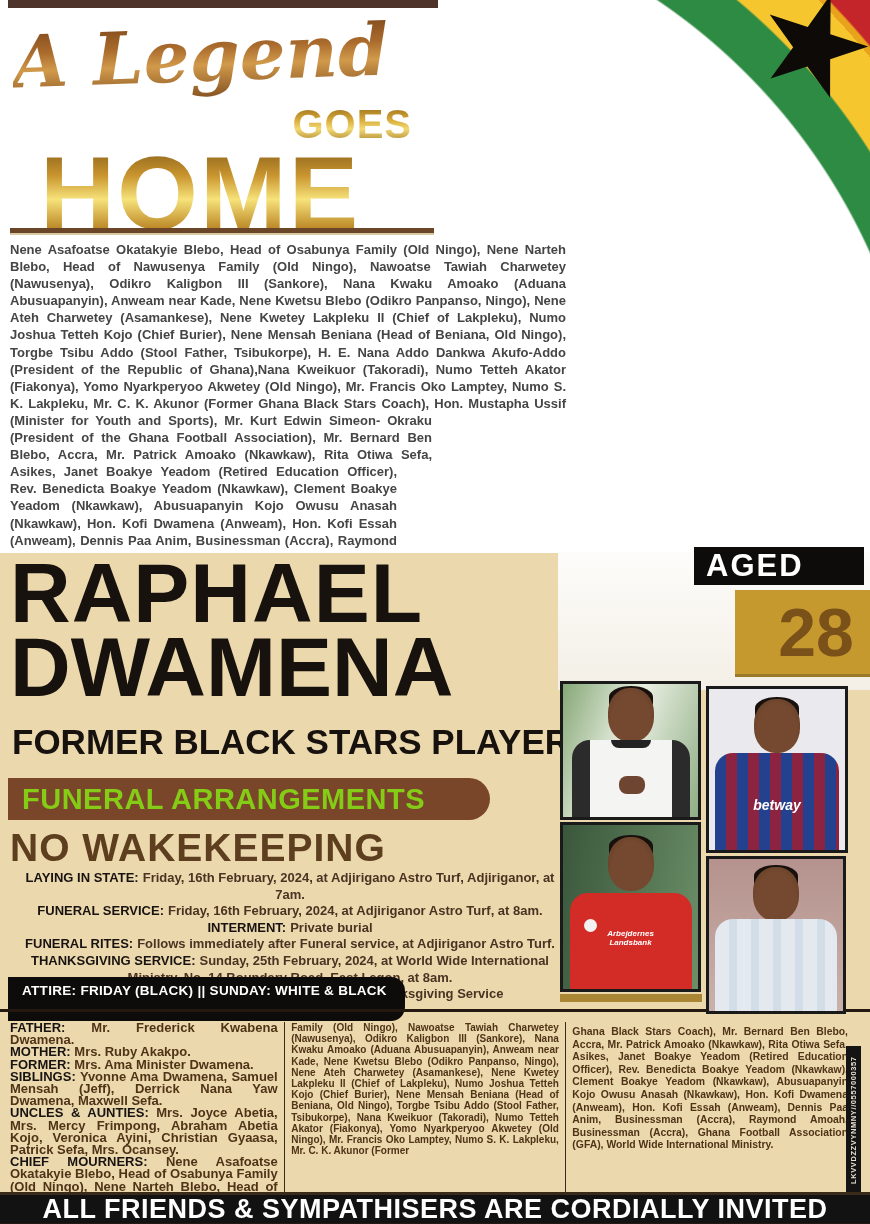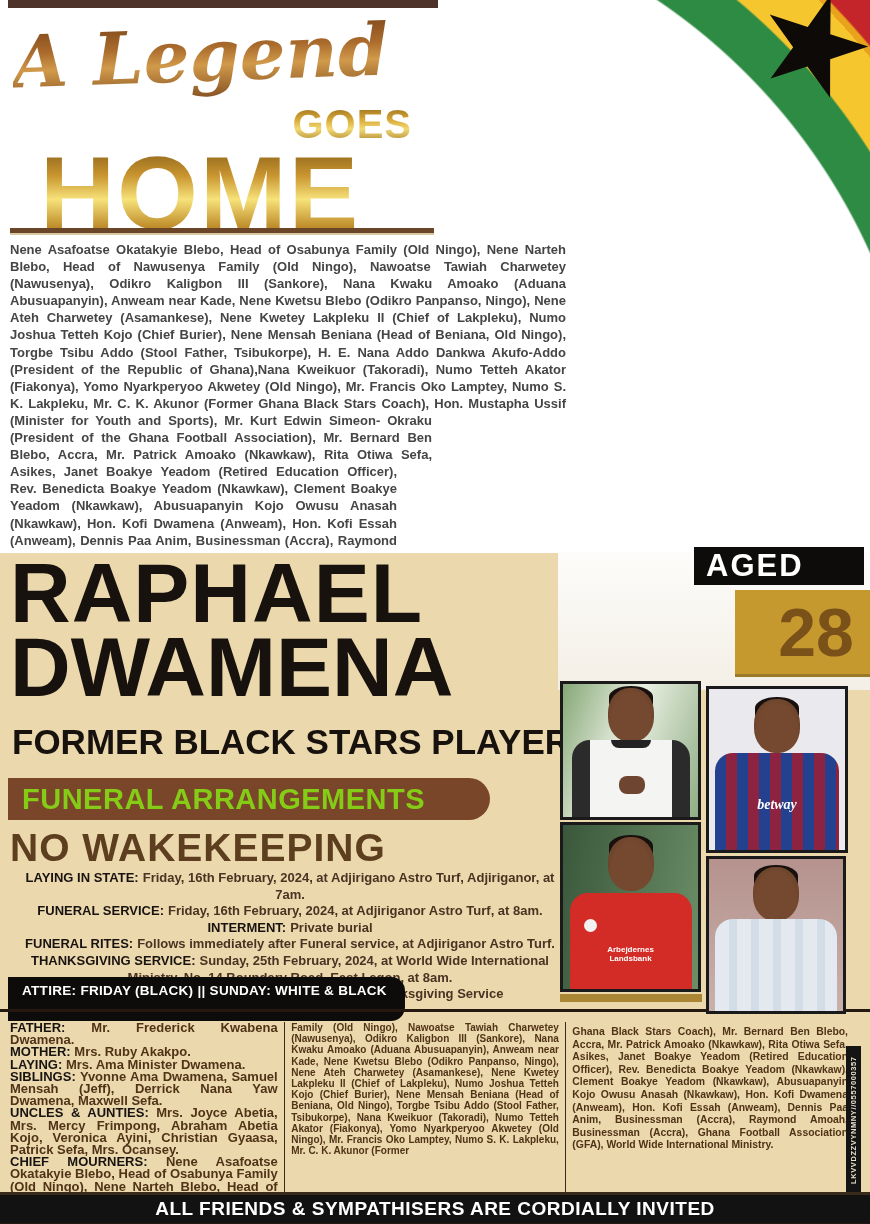--- a/index.html
+++ b/index.html
@@ -95,21 +95,21 @@
   .col-2{width:268px;font-size:10px;line-height:11.2px;font-weight:700;}
   .col-3{width:276px;font-size:10.4px;line-height:12.6px;font-weight:700;padding-top:4px;box-sizing:border-box;}
   .v-div{width:1.5px;background:#3a2a1a;margin:0 6px;}
   .c-entry{margin:0;}
   
   .watermark{position:absolute;left:846px;top:1046px;width:15px;height:148px;background:#141414;
              color:#e8e0cf;font-size:7.5px;font-weight:700;letter-spacing:0.6px;
              writing-mode:vertical-rl;transform:rotate(180deg);
              display:flex;align-items:center;justify-content:center;overflow:hidden;}
   .footer{position:absolute;left:0;top:1192px;width:870px;height:28px;background:#121212;
-          color:#fff;font-size:19px;font-weight:800;letter-spacing:0.5px;
+          color:#fff;font-size:27px;font-weight:800;letter-spacing:0.5px;
           display:flex;align-items:center;justify-content:center;
           border-top:3px solid #3a2a1a;box-shadow:0 4px 0 #241811;}
 </style>
 </head>
 <body>
 
 <div class="poster">
 
   <div class="hero">
     <div class="flag">
@@ -201,47 +201,47 @@
     <div class="ph-head" style="top:4px;"></div>
     <div class="ph-torso t1" style="top:56px;width:118px;height:80px;">
       <div class="t1c"></div>
     </div>
     <div class="hand" style="left:56px;top:92px;"></div>
   </div>
 
   <div class="photo p2">
     <div class="ph-hair" style="top:8px;"></div>
     <div class="ph-head" style="top:10px;"></div>
-    <div class="ph-torso t2" style="top:64px;width:124px;height:98px;font-family:Liberation Serif, serif;">
+    <div class="ph-torso t2" style="top:64px;width:124px;height:98px;">
       <span class="jersey-word" style="top:44px;font-size:14px;font-style:italic;">betway</span>
     </div>
   </div>
 
   <div class="photo p3">
     <div class="ph-hair" style="top:10px;"></div>
     <div class="ph-head" style="top:12px;"></div>
     <div class="ph-torso t3" style="top:68px;width:122px;height:96px;">
       <div class="badge" style="left:14px;top:26px;"></div>
-      <span class="jersey-word" style="top:52px;font-size:8px;width:80px;line-height:9px;">Arbejdernes Landsbank</span>
+      <span class="jersey-word" style="top:36px;font-size:8px;width:80px;line-height:9px;font-style:italic;">Arbejdernes Landsbank</span>
     </div>
   </div>
 
   <div class="photo p4">
     <div class="ph-hair" style="top:6px;"></div>
     <div class="ph-head" style="top:8px;"></div>
     <div class="ph-torso t4" style="top:60px;width:122px;height:92px;"></div>
   </div>
 
   <div class="gold-line"></div>
 
   <div class="columns">
     <div class="col col-1">
       <div class="c-entry"><span class="c-label">FATHER:</span> <span>Mr. Frederick Kwabena Dwamena.</span></div>
       <div class="c-entry"><span class="c-label">MOTHER:</span> <span>Mrs. Ruby Akakpo.</span></div>
-      <div class="c-entry"><span class="c-label">LAYING:</span> <span>Mrs. Ama Minister Dwamena.</span></div>
+      <div class="c-entry"><span class="c-label">FORMER:</span> <span>Mrs. Ama Minister Dwamena.</span></div>
       <div class="c-entry"><span class="c-label">SIBLINGS:</span> <span>Yvonne Ama Dwamena, Samuel Mensah (Jeff), Derrick Nana Yaw Dwamena, Maxwell Sefa.</span></div>
       <div class="c-entry"><span class="c-label">UNCLES &amp; AUNTIES:</span> <span>Mrs. Joyce Abetia, Mrs. Mercy Frimpong, Abraham Abetia Kojo, Veronica Ayini, Christian Gyaasa, Patrick Sefa, Mrs. Ocansey.</span></div>
       <div class="c-entry"><span class="c-label">CHIEF MOURNERS:</span> <span>Nene Asafoatse Okatakyie Blebo, Head of Osabunya Family (Old Ningo), Nene Narteh Blebo, Head of Nawusenya</span></div>
     </div>
     <div class="v-div"></div>
     <div class="col col-2">Family (Old Ningo), Nawoatse Tawiah Charwetey (Nawusenya), Odikro Kaligbon III (Sankore), Nana Kwaku Amoako (Aduana Abusuapanyin), Anweam near Kade, Nene Kwetsu Blebo (Odikro Panpanso, Ningo), Nene Ateh Charwetey (Asamankese), Nene Kwetey Lakpleku II (Chief of Lakpleku), Numo Joshua Tetteh Kojo (Chief Burier), Nene Mensah Beniana (Head of Beniana, Old Ningo), Torgbe Tsibu Addo (Stool Father, Tsibukorpe), Nana Kweikuor (Takoradi), Numo Tetteh Akator (Fiakonya), Yomo Nyarkperyoo Akwetey (Old Ningo), Mr. Francis Oko Lamptey, Numo S. K. Lakpleku, Mr. C. K. Akunor (Former</div>
     <div class="v-div"></div>
     <div class="col col-3">Ghana Black Stars Coach), Mr. Bernard Ben Blebo, Accra, Mr. Patrick Amoako (Nkawkaw), Rita Otiwa Sefa, Asikes, Janet Boakye Yeadom (Retired Education Officer), Rev. Benedicta Boakye Yeadom (Nkawkaw), Clement Boakye Yeadom (Nkawkaw), Abusuapanyin Kojo Owusu Anasah (Nkawkaw), Hon. Kofi Dwamena (Anweam), Hon. Kofi Essah (Anweam), Dennis Paa Anim, Businessman (Accra), Raymond Amoah, Businessman (Accra), Ghana Football Association (GFA), World Wide International Ministry.</div>
   </div>
 

